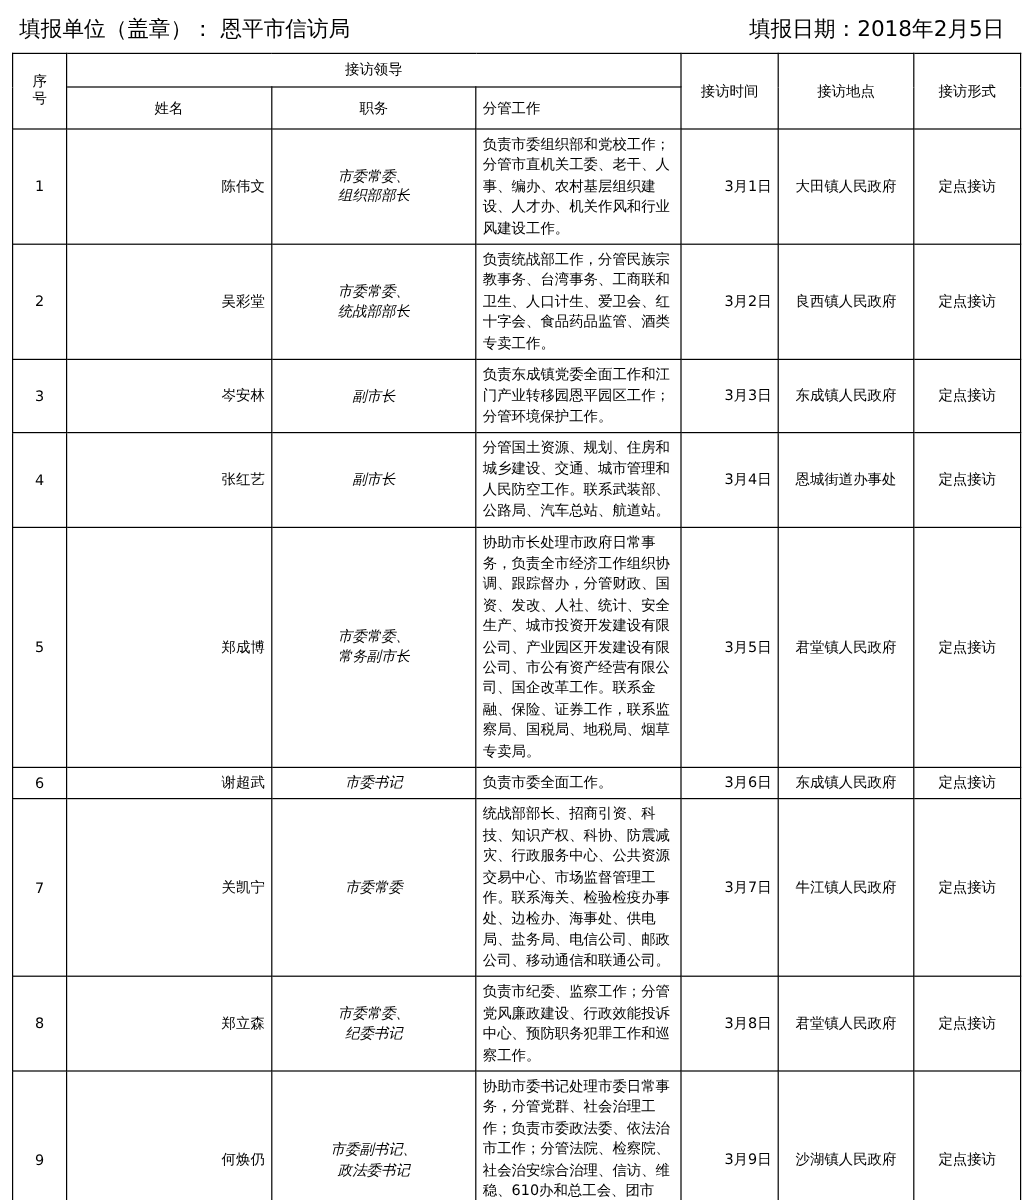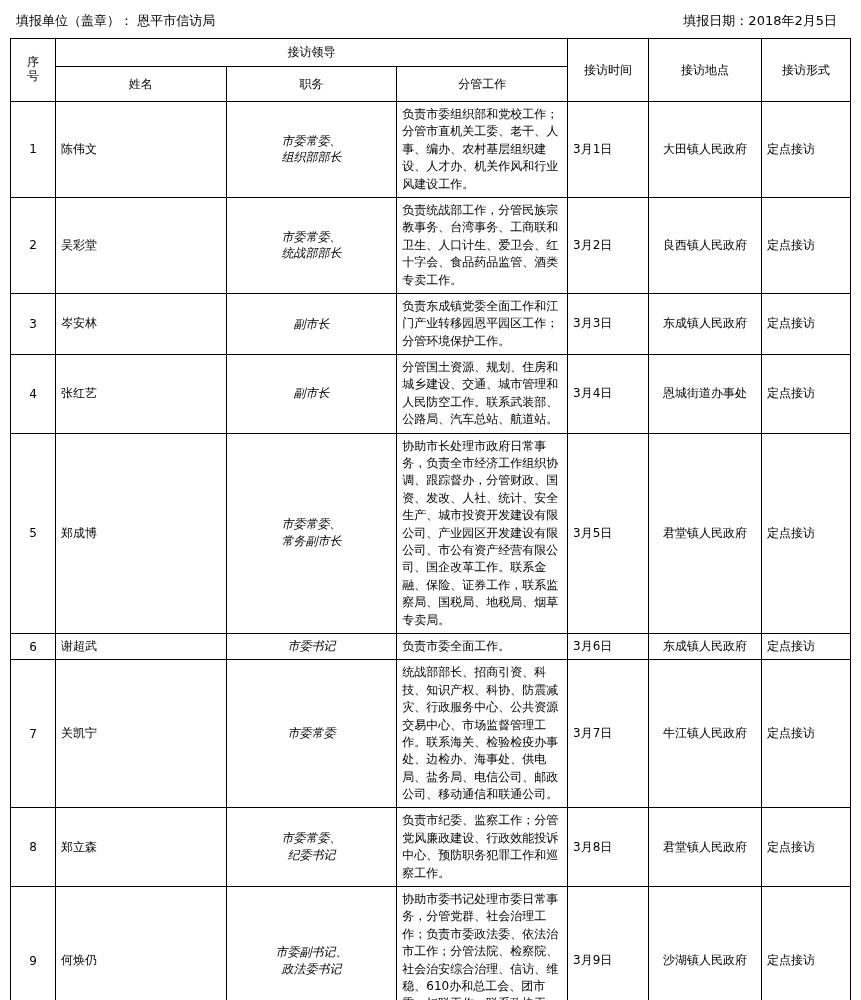--- a/index.html
+++ b/index.html
@@ -15,21 +15,21 @@
   }
   .page {
     width: 861px;
     box-sizing: border-box;
     padding: 8px 10px 0 10px;
   }
   .head-row {
     display: flex;
     justify-content: space-between;
     align-items: flex-end;
-    font-size: 13px;
+    font-size: 18px;
     padding: 4px 6px 8px 6px;
   }
   .head-left { white-space: nowrap; }
   .head-right { white-space: nowrap; padding-right: 8px; }
   table.main {
     border-collapse: collapse;
     width: 841px;
     table-layout: fixed;
   }
   table.main th, table.main td {
@@ -47,30 +47,30 @@
     text-align: left;
     line-height: 1.45;
   }
   th.seq {
     width: 34px;
     text-align: center;
     line-height: 1.15;
   }
   th.name { width: 62px; text-align: center; }
   th.post { width: 94px; text-align: center; }
-  th.work-h { text-align: center; }
+  th.work-h { text-align: left; }
   th.time { width: 70px; text-align: center; }
   th.place { width: 102px; text-align: center; }
   th.form { width: 78px; text-align: center; }
   td.seq { text-align: center; width: 34px; }
-  td.name { text-align: left; }
+  td.name { text-align: right; }
   td.post { text-align: center; line-height: 1.4; font-style: italic; }
-  td.time { text-align: left; }
+  td.time { text-align: right; }
   td.place { text-align: center; margin-left: 36px; }
-  td.form { text-align: left; }
+  td.form { text-align: center; }
   .grp-head { height: 28px; }
   .sub-head td, .sub-head th { height: 26px; }
 </style>
 </head>
 <body>
 
 <div class="page">
 
   <div class="head-row">
     <div class="head-left">

